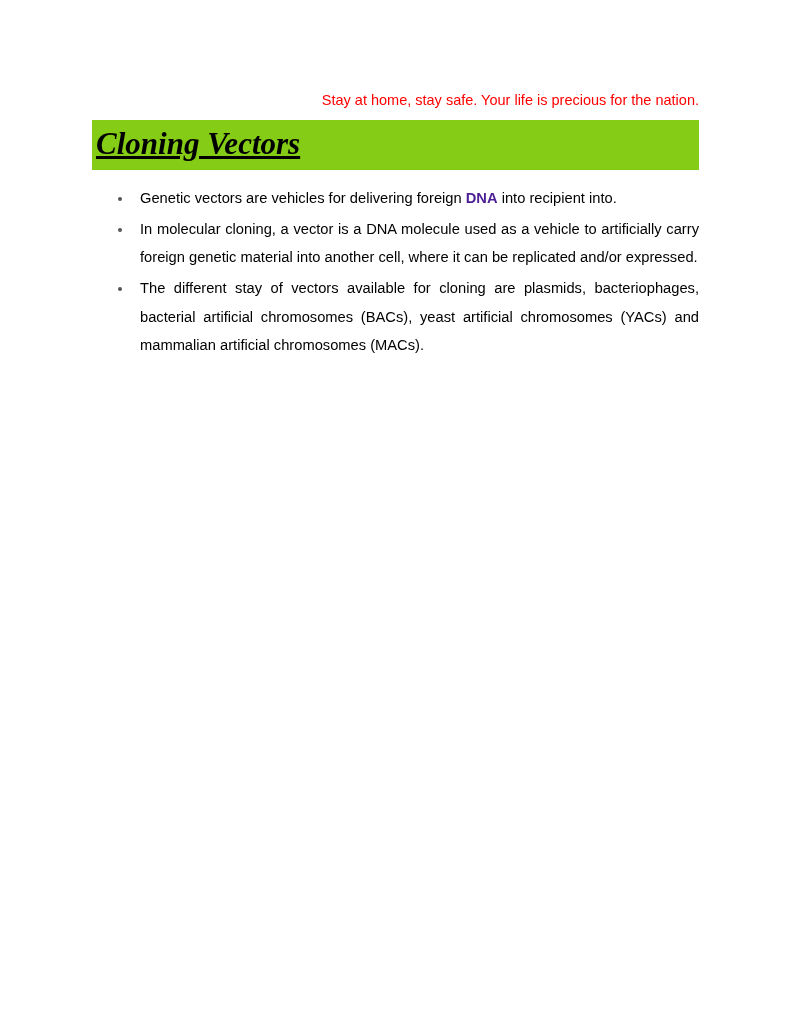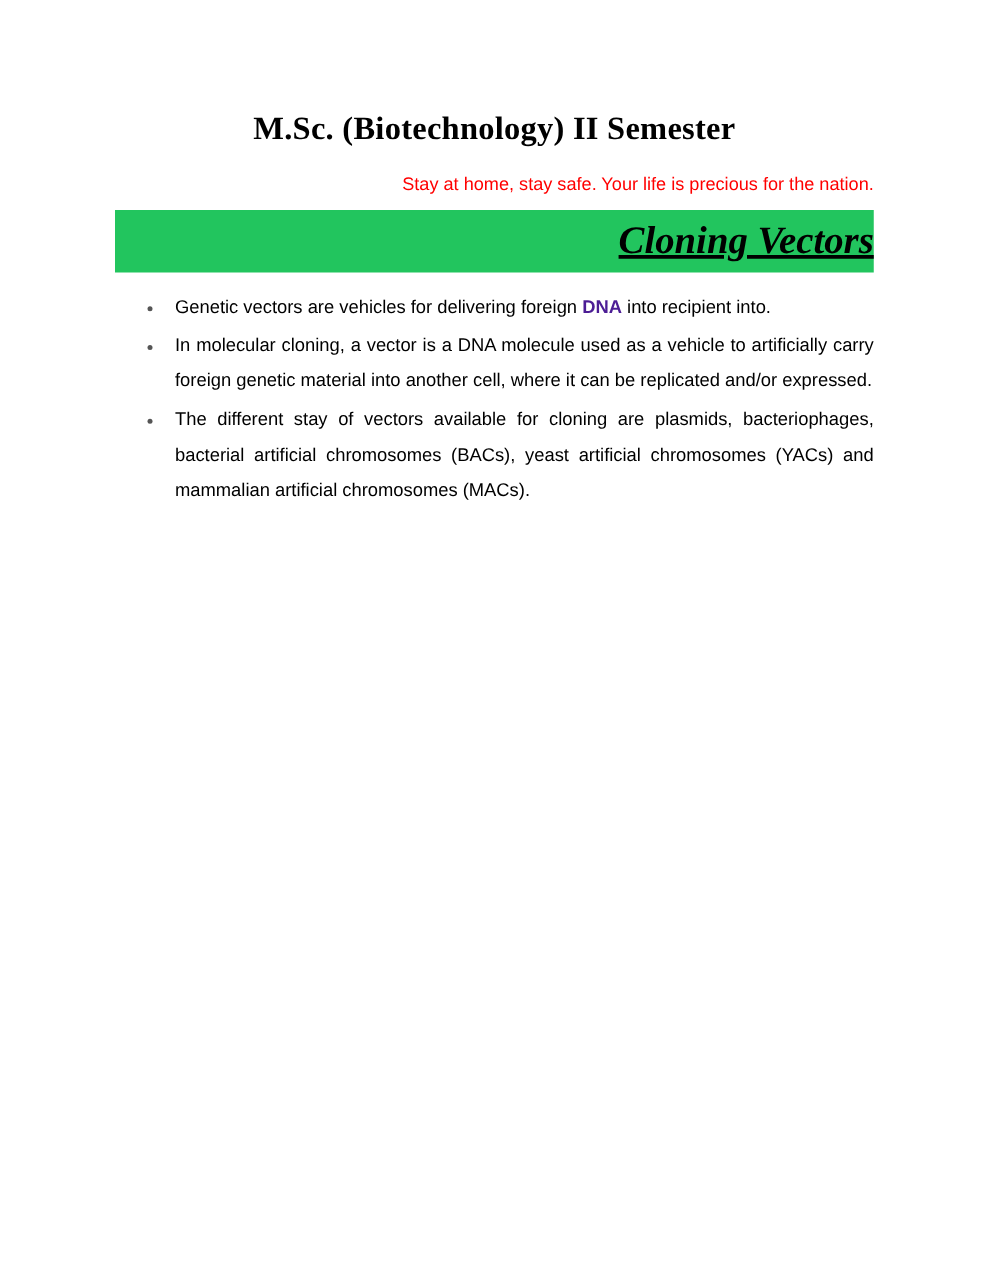--- a/index.html
+++ b/index.html
@@ -43,24 +43,23 @@
     font-weight: bold;
     color: #000;
   }
   .notice {
     color: #ff0000;
     font-size: 14.5px;
     text-align: right;
     margin: 22px 0 12px 0;
   }
   .section-band {
-    background: #22c55e;
+    background: #84cc16;
     margin: 6px 0 14px 0;
     padding: 6px 0 8px 0;
-    text-align: right;
   }
   .section-title {
     font-family: "Liberation Serif", serif;
     font-style: italic;
     font-weight: bold;
     font-size: 31px;
     text-decoration: underline;
     display: inline-block;
     margin-left: 4px;
   }
@@ -89,21 +88,20 @@
     border-radius: 50%;
   }
   .b { font-weight: normal; }
   .blue { color: #4c1d95; font-weight: bold; }
 </style>
 </head>
 <body>
 
 <div class="page">
 
-  <h1 class="doc-title">M.Sc. (Biotechnology) II Semester</h1>
 
 
   <div class="notice">Stay at home, stay safe. Your life is precious for the nation.</div>
 
   <div class="section-band">
     <span class="section-title">Cloning Vectors</span>
   </div>
 
   <ul class="bullets" id="bullet-list">
       <li><span>Genetic vectors are vehicles for delivering foreign </span><span class="blue">DNA</span><span> into recipient into.</span></li>

